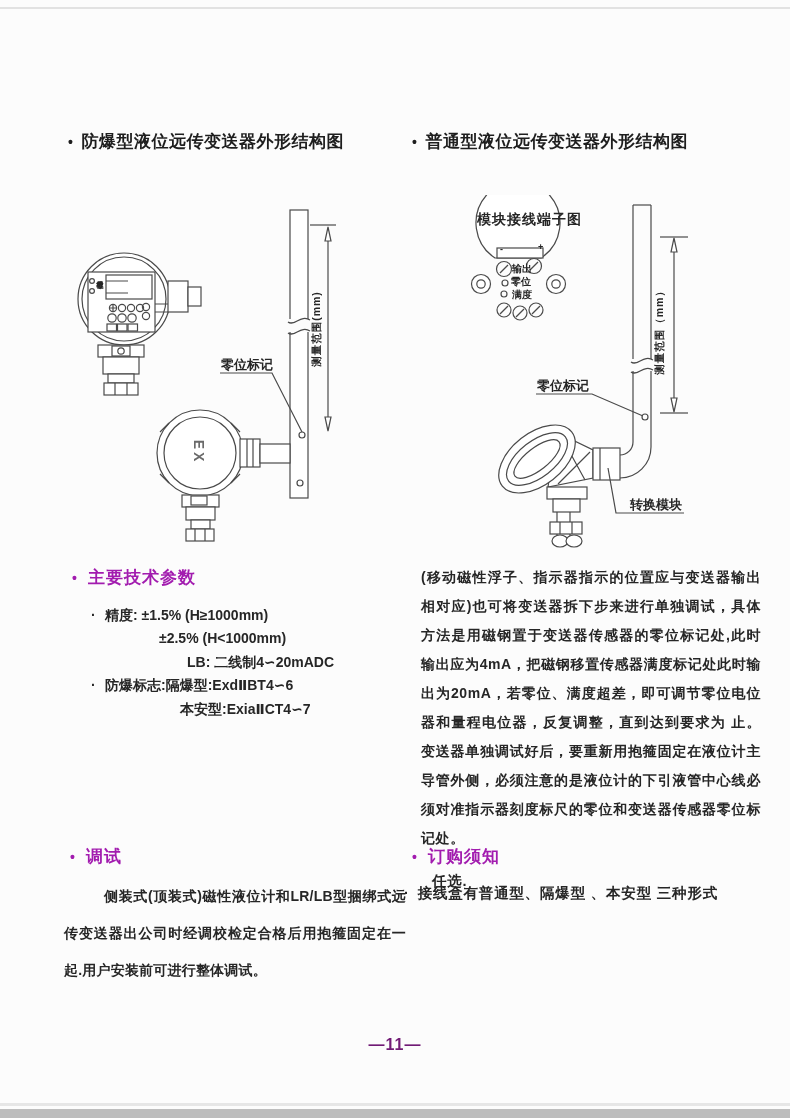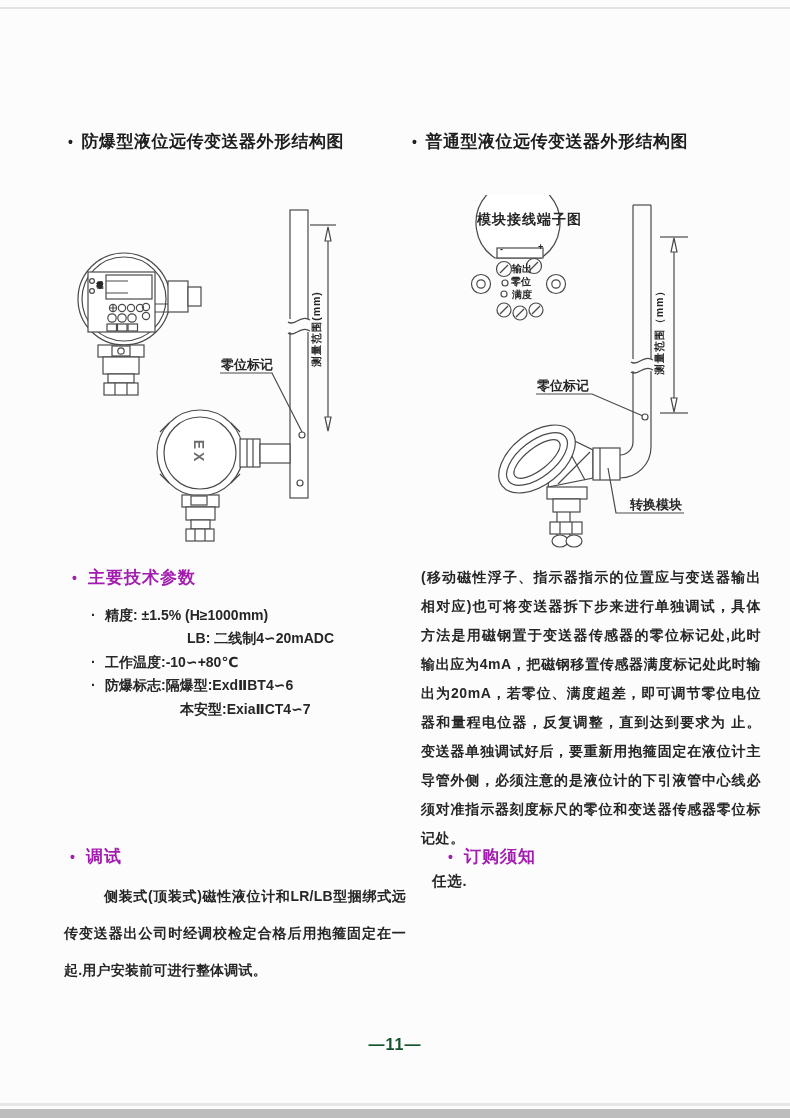--- a/index.html
+++ b/index.html
@@ -28,21 +28,21 @@
   .ind-b { padding-left:96px; }
   .ind-c { padding-left:89px; }
 
   .para { font-size:14px; font-weight:bold; color:#262626; text-align:justify; }
   .adjust-para { width:340px; line-height:29px; letter-spacing:0.6px; }
   .debug-para { width:342px; line-height:37px; letter-spacing:0.2px; text-indent:40px; }
 
   .order-line { font-size:14.5px; font-weight:bold; white-space:nowrap; color:#262626; letter-spacing:0.8px; }
   .order-line .pb { margin-right:8px; }
 
-  .page-num { left:0; top:1036px; width:790px; text-align:center; font-size:16px; font-weight:bold; letter-spacing:1px; color:#14532d; }
+  .page-num { left:0; top:1036px; width:790px; text-align:center; font-size:16px; font-weight:bold; letter-spacing:1px; color:#701a75; }
 
   svg text { font-family:"Liberation Sans","DejaVu Sans",sans-serif; fill:#262626; }
   .lbl { font-size:13px; font-weight:bold; }
   .lbl-sm { font-size:10px; font-weight:bold; }
   .lbl-dim { font-size:10.5px; font-weight:bold; letter-spacing:1px; }
   .lbl-title { font-size:14px; font-weight:bold; letter-spacing:1px; }
   .lbl-ex { font-size:14px; letter-spacing:3px; fill:#6a6a6a; font-weight:bold; }
   .pot-lbl { font-size:7px; font-weight:bold; writing-mode:vertical-rl; text-orientation:upright; }
   .sgn { font-size:9px; font-weight:bold; }
 </style>
@@ -197,35 +197,38 @@
     <text class="lbl" x="537" y="390">零位标记</text>
     <text class="lbl-dim" transform="rotate(-90 663 330)" x="663" y="330" text-anchor="middle">测量范围（mm）</text>
     <text class="lbl" x="630" y="509">转换模块</text>
   </svg>
 
   <div class="abs sec-title" style="left:72px; top:566px;">
     <span class="blt">•</span><span>主要技术参数</span>
   </div>
   <div class="abs params" style="left:63px; top:604px;margin-left:28px;">
     <div class="prow"><span class="pb">·</span><span>精度: ±1.5% (H≥1000mm)</span></div>
+    <div class="prow ind-a"><span>±2.5% (H&lt;1000mm)</span></div>
     <div class="prow ind-b"><span>LB: 二线制4∽20mADC</span></div>
-    <div class="prow"><span class="pb">·</span><span>工作温度:-10∽+80℃</span></div>
     <div class="prow"><span class="pb">·</span><span>防爆标志:隔爆型:ExdⅡBT4∽6</span></div>
     <div class="prow ind-c"><span>本安型:ExiaⅡCT4∽7</span></div>
   </div>
 
   <div class="abs para adjust-para" style="left:403px; top:563px;margin-left:18px;">(移动磁性浮子、指示器指示的位置应与变送器输出相对应)也可将变送器拆下步来进行单独调试，具体方法是用磁钢置于变送器传感器的零位标记处,此时输出应为4mA，把磁钢移置传感器满度标记处此时输出为20mA，若零位、满度超差，即可调节零位电位器和量程电位器，反复调整，直到达到要求为 止。变送器单独调试好后，要重新用抱箍固定在液位计主导管外侧，必须注意的是液位计的下引液管中心线必须对准指示器刻度标尺的零位和变送器传感器零位标记处。</div>
 
   <div class="abs sec-title" style="left:70px; top:845px;">
     <span class="blt">•</span><span>调试</span>
   </div>
   <div class="abs para debug-para" style="left:64px; top:878px;">侧装式(顶装式)磁性液位计和LR/LB型捆绑式远传变送器出公司时经调校检定合格后用抱箍固定在一起.用户安装前可进行整体调试。</div>
 
-  <div class="abs sec-title" style="left:412px; top:845px;margin-left:36px;">
+  <div class="abs sec-title" style="left:412px; top:845px;">
     <span class="blt">•</span><span>订购须知</span>
+  </div>
+  <div class="abs order-line" style="left:404px; top:884px;">
+    <span class="pb">·</span><span>接线盒有普通型、隔爆型 、本安型 三种形式</span>
   </div>
   <div class="abs order-line" style="left:432px; top:872px;">任选.</div>
 
   <div class="abs page-num">—11—</div>
 
   <div class="abs scan-line-bottom"></div>
   <div class="abs scan-band-bottom"></div>
 
 </div>
 

